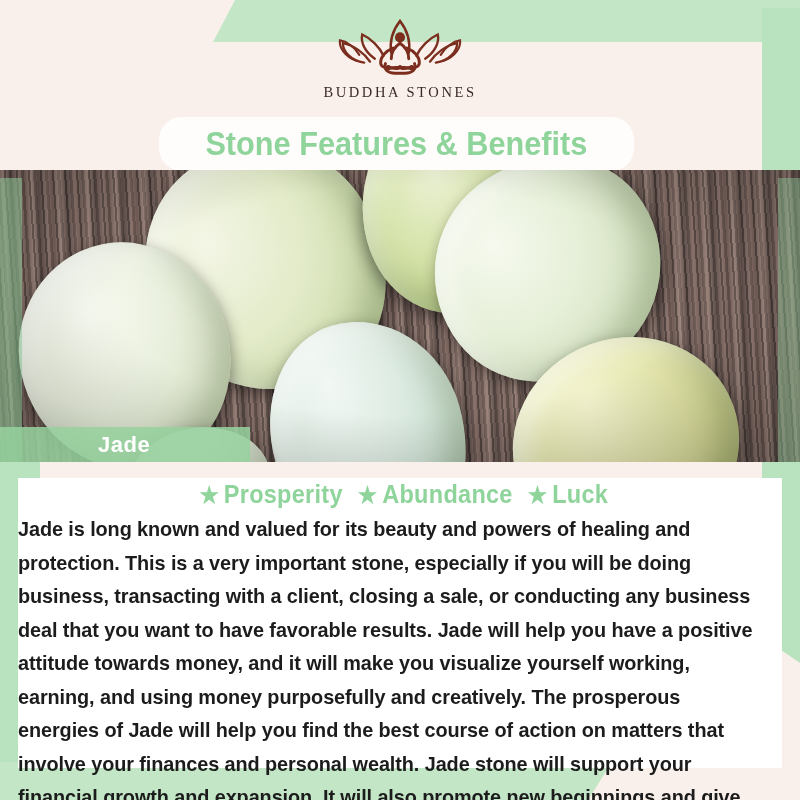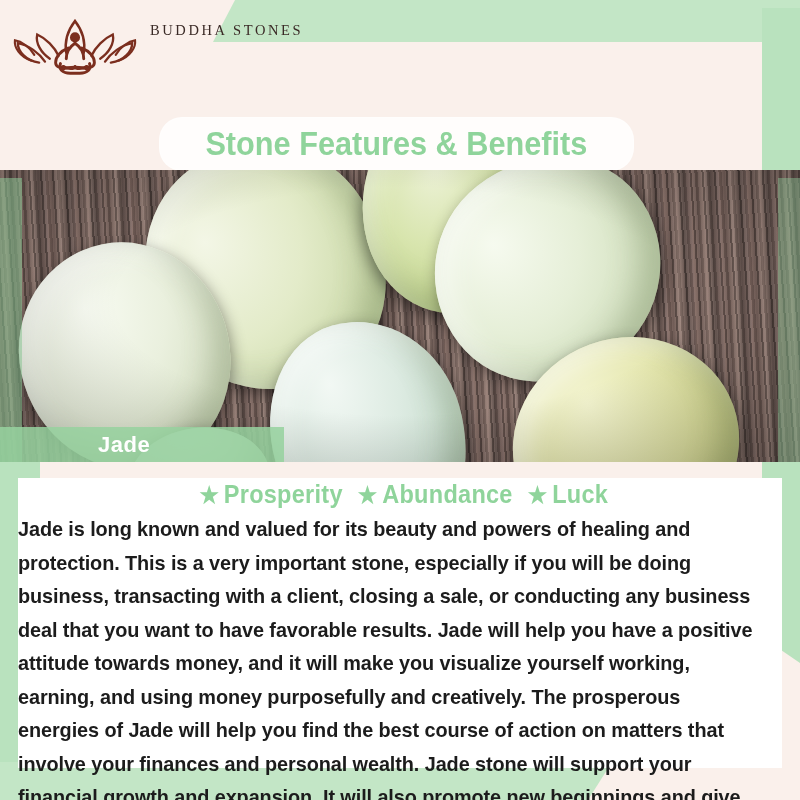--- a/index.html
+++ b/index.html
@@ -74,21 +74,22 @@
   }
 
   
   .header {
     position: absolute;
     top: 0;
     left: 0;
     width: 800px;
     height: 118px;
     display: flex;
-    align-items: flex-start;
+    flex-direction: column;
+    align-items: center;
     justify-content: flex-start;
     padding-top: 18px;
     box-sizing: border-box;
   }
   .logo-mark {
     width: 150px;
     height: 62px;
     display: block;
   }
   .brand-name {
@@ -202,21 +203,21 @@
     inset: 0;
     background: radial-gradient(ellipse at 50% 45%, rgba(0,0,0,0) 50%, rgba(0,0,0,0.22) 100%);
     pointer-events: none;
   }
 
   
   .stone-label-bar {
     position: absolute;
     top: 427px;
     left: 0;
-    width: 284px;
+    width: 250px;
     height: 35px;
     background: rgba(150, 210, 158, 0.86);
     display: flex;
     align-items: center;
   }
   .stone-label-text {
     margin-left: 98px;
     color: #FFFFFF;
     font-size: 22px;
     font-weight: bold;

